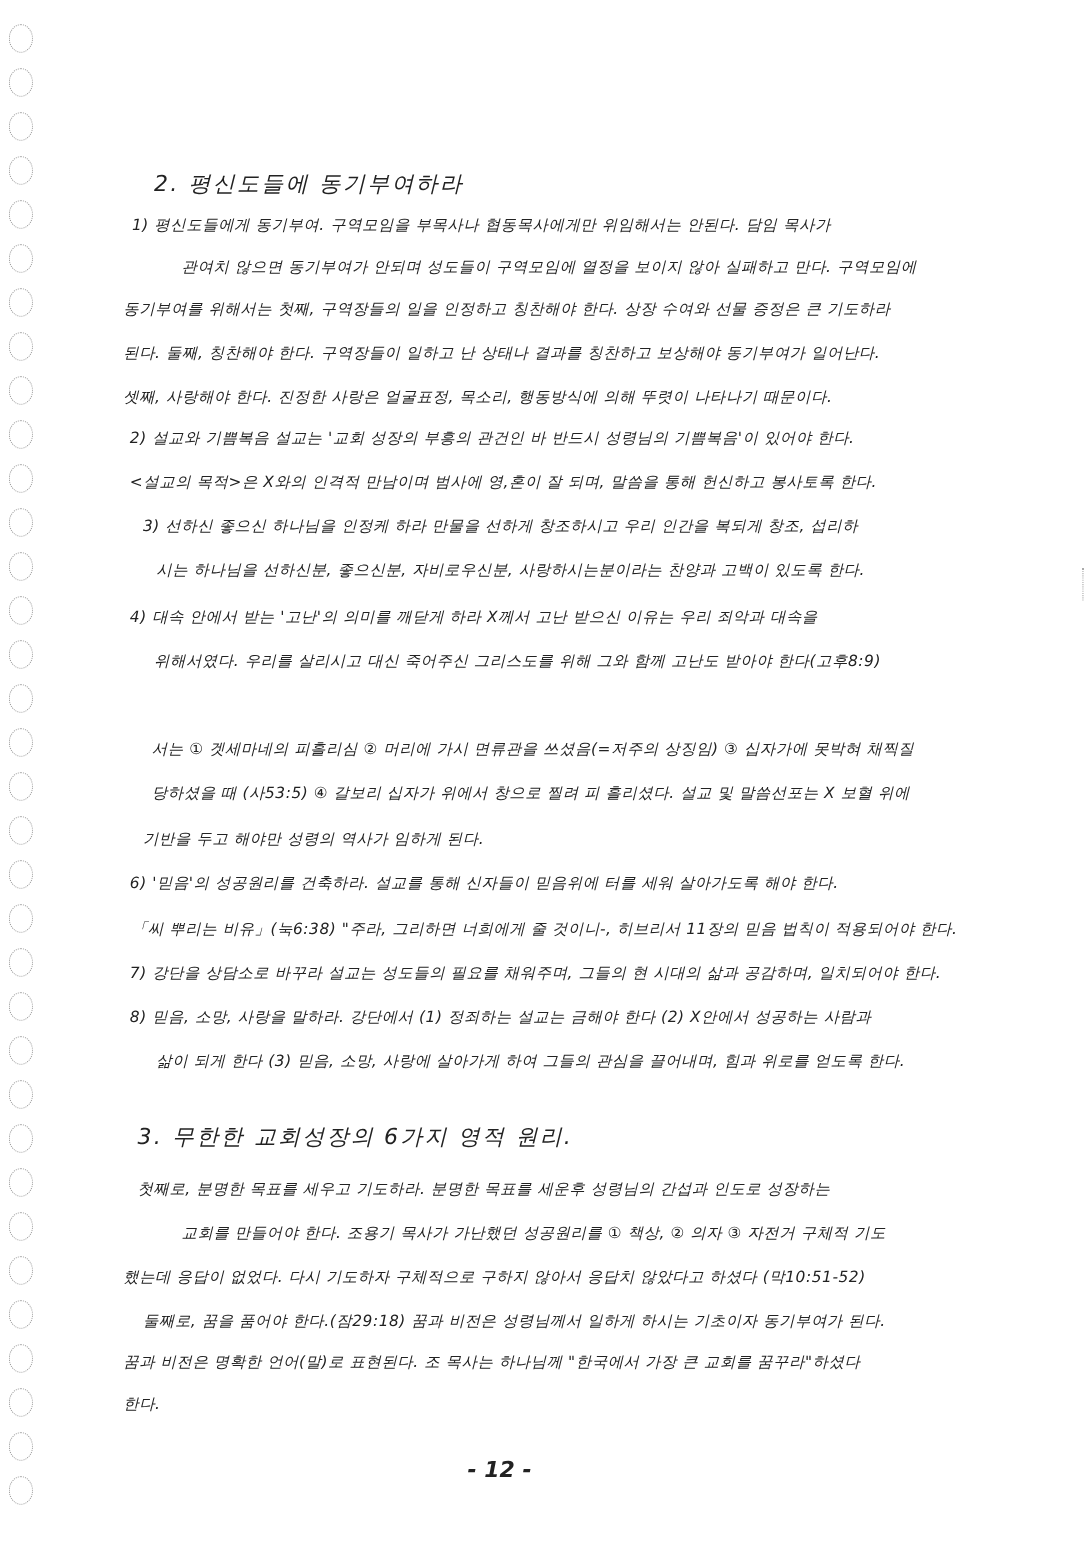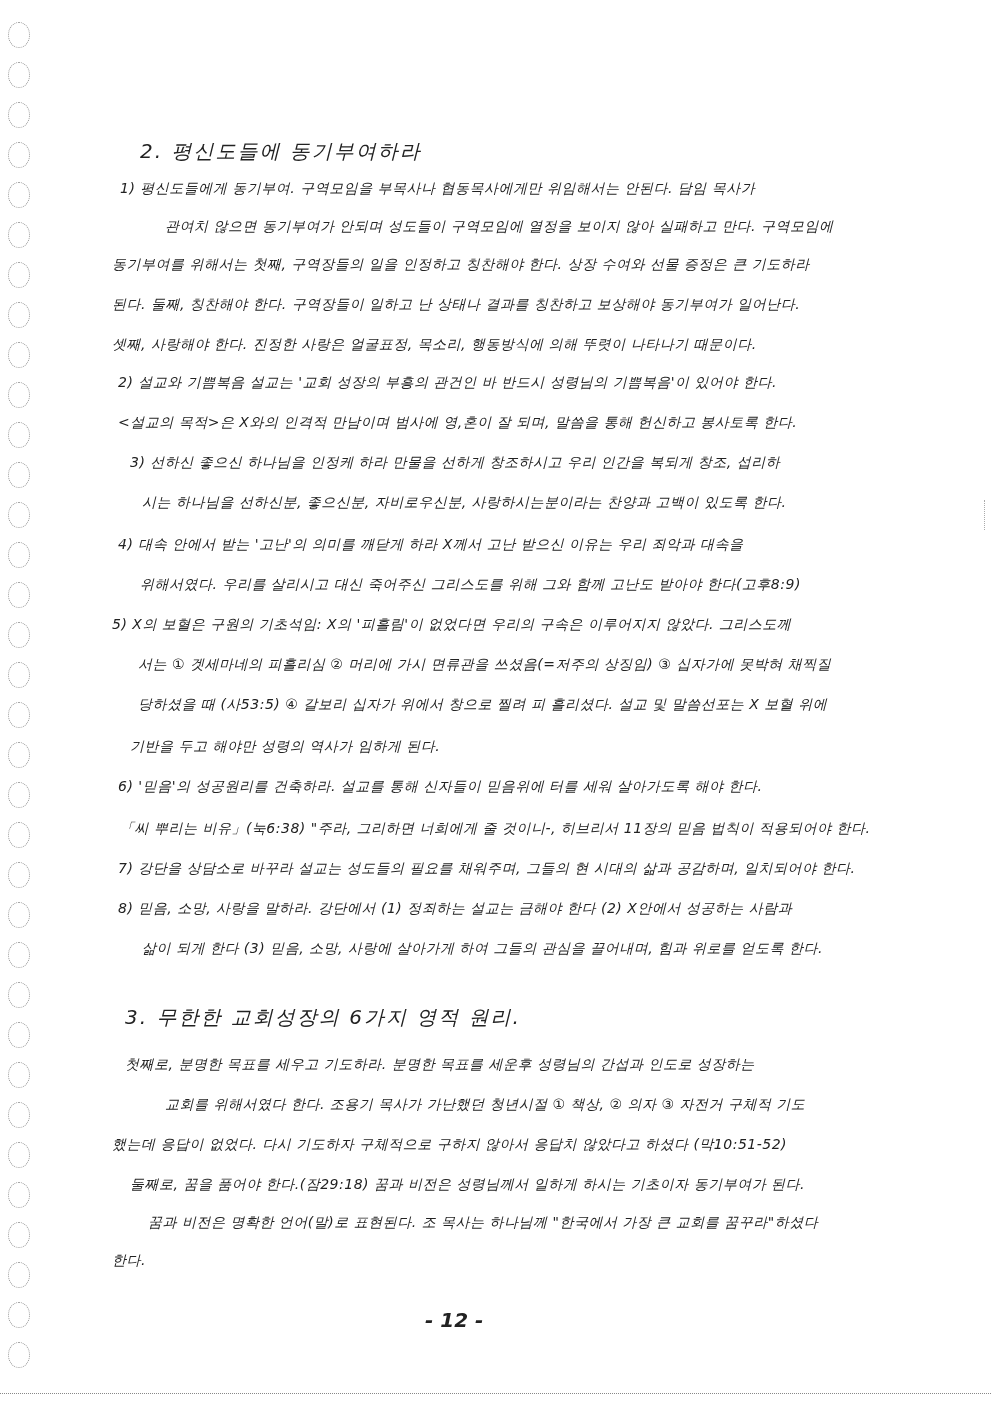--- a/index.html
+++ b/index.html
@@ -5,21 +5,21 @@
   html, body { margin: 0; padding: 0; }
   body {
     width: 991px; height: 1401px; background: #ffffff; position: relative; overflow: hidden;
     font-family: "DejaVu Sans", sans-serif; color: #1a1a1a;
   }
   .holes { position: absolute; left: 8px; top: 0; width: 30px; height: 1401px; }
   .hole {
     position: absolute; left: 0; width: 22px; height: 26px; border-radius: 50%;
     border: 1px dotted #9a9a9a; box-sizing: border-box;
   }
-  .page { position: absolute; left: 0; top: 0; width: 991px; height: 1138px; }
+  .page { position: absolute; left: 0; top: 16px; width: 991px; height: 1138px; }
   .line {
     position: absolute; white-space: nowrap; font-size: 14px; letter-spacing: 0.5px;
     font-style: italic; color: #222;
   }
   .heading { font-size: 20px; letter-spacing: 2px; }
   .page-number { position: absolute; left: 425px; top: 1308px; font-size: 20px; font-style: italic; font-weight: bold; color: #222; }
   .bottom-edge {
     position: absolute; left: 0; top: 1393px; width: 991px; height: 0;
     border-top: 1px dotted #888;
   }
@@ -72,35 +72,34 @@
   <div class="line" style="left:165px; top:218px;">관여치 않으면 동기부여가 안되며  성도들이 구역모임에 열정을 보이지 않아 실패하고 만다.  구역모임에</div>
   <div class="line" style="left:112px; top:256px;">동기부여를 위해서는  첫째, 구역장들의 일을 인정하고 칭찬해야 한다.  상장 수여와 선물 증정은 큰 기도하라</div>
   <div class="line" style="left:112px; top:296px;text-align:center;">된다.  둘째, 칭찬해야 한다. 구역장들이 일하고 난 상태나 결과를 칭찬하고 보상해야 동기부여가 일어난다.</div>
   <div class="line" style="left:112px; top:336px;">셋째, 사랑해야 한다.  진정한 사랑은 얼굴표정, 목소리, 행동방식에 의해 뚜렷이 나타나기 때문이다.</div>
   <div class="line" style="left:118px; top:374px;text-align:center;">2) 설교와 기쁨복음   설교는 '교회 성장의 부흥의 관건인 바  반드시  성령님의 기쁨복음'이 있어야 한다.</div>
   <div class="line" style="left:118px; top:414px;">&lt;설교의 목적&gt;은  X와의 인격적 만남이며   범사에 영,혼이 잘 되며, 말씀을 통해 헌신하고 봉사토록 한다.</div>
   <div class="line" style="left:130px; top:454px;">3) 선하신 좋으신 하나님을 인정케 하라   만물을 선하게 창조하시고  우리 인간을 복되게 창조, 섭리하</div>
   <div class="line" style="left:142px; top:494px;">시는 하나님을  선하신분, 좋으신분, 자비로우신분, 사랑하시는분이라는 찬양과 고백이 있도록 한다.</div>
   <div class="line" style="left:118px; top:536px;">4) 대속 안에서 받는 '고난'의 의미를 깨닫게 하라   X께서 고난 받으신 이유는 우리 죄악과 대속을</div>
   <div class="line" style="left:140px; top:576px;font-style:italic;">위해서였다.  우리를 살리시고 대신 죽어주신  그리스도를 위해  그와 함께 고난도 받아야 한다(고후8:9)</div>
-  <div class="line" style="left:112px; top:616px;">5) X의 보혈은 구원의 기초석임:  X의 '피흘림'이 없었다면  우리의 구속은 이루어지지 않았다.  그리스도께</div>
   <div class="line" style="left:138px; top:656px;">서는 ① 겟세마네의 피흘리심 ② 머리에 가시 면류관을 쓰셨음(=저주의 상징임) ③ 십자가에 못박혀 채찍질</div>
   <div class="line" style="left:138px; top:696px;">당하셨을 때 (사53:5) ④ 갈보리 십자가 위에서 창으로 찔려 피 흘리셨다.  설교 및 말씀선포는  X 보혈 위에</div>
   <div class="line" style="left:130px; top:738px;">기반을 두고 해야만  성령의 역사가 임하게 된다.</div>
   <div class="line" style="left:118px; top:778px;">6) '믿음'의 성공원리를 건축하라.  설교를 통해 신자들이 믿음위에 터를 세워 살아가도록 해야 한다.</div>
   <div class="line" style="left:120px; top:820px;">「씨 뿌리는 비유」(눅6:38) "주라, 그리하면 너희에게 줄 것이니-, 히브리서 11장의 믿음 법칙이 적용되어야 한다.</div>
   <div class="line" style="left:118px; top:860px;">7) 강단을 상담소로 바꾸라   설교는  성도들의 필요를 채워주며, 그들의 현 시대의 삶과 공감하며, 일치되어야 한다.</div>
   <div class="line" style="left:118px; top:900px;">8) 믿음, 소망, 사랑을 말하라.   강단에서 (1) 정죄하는 설교는 금해야 한다 (2) X안에서 성공하는 사람과</div>
   <div class="line" style="left:142px; top:940px;">삶이 되게 한다 (3) 믿음, 소망, 사랑에 살아가게 하여  그들의 관심을 끌어내며, 힘과 위로를 얻도록 한다.</div>
 
   <div class="line heading" style="left:125px; top:1004px;">3. 무한한 교회성장의 6가지 영적 원리.</div>
 
   <div class="line" style="left:125px; top:1056px;">첫째로, 분명한 목표를 세우고 기도하라.  분명한 목표를 세운후  성령님의 간섭과 인도로 성장하는</div>
-  <div class="line" style="left:165px; top:1096px;">교회를 위해서였다 한다.  조용기 목사가 가난했던 청년시절 ① 책상, ② 의자 ③ 자전거 구체적 기도</div>
+  <div class="line" style="left:165px; top:1096px;">교회를 만들어야 한다.  조용기 목사가 가난했던 성공원리를 ① 책상, ② 의자 ③ 자전거 구체적 기도</div>
   <div class="line" style="left:112px; top:1136px;">했는데 응답이 없었다.  다시 기도하자  구체적으로 구하지 않아서 응답치 않았다고 하셨다 (막10:51-52)</div>
   <div class="line" style="left:130px; top:1176px;">둘째로, 꿈을 품어야 한다.(잠29:18) 꿈과 비전은  성령님께서 일하게 하시는 기초이자 동기부여가 된다.</div>
-  <div class="line" style="left:112px; top:1214px;margin-left:36px;">꿈과 비전은  명확한 언어(말)로 표현된다.  조 목사는 하나님께 "한국에서 가장 큰 교회를 꿈꾸라"하셨다</div>
+  <div class="line" style="left:112px; top:1214px;">꿈과 비전은  명확한 언어(말)로 표현된다.  조 목사는 하나님께 "한국에서 가장 큰 교회를 꿈꾸라"하셨다</div>
   <div class="line" style="left:112px; top:1252px;">한다.</div>
 
   <div class="page-number">- 12 -</div>
   <div class="right-mark"></div>
   <div class="bottom-edge"></div>
 </div>
 
 </body></html>

